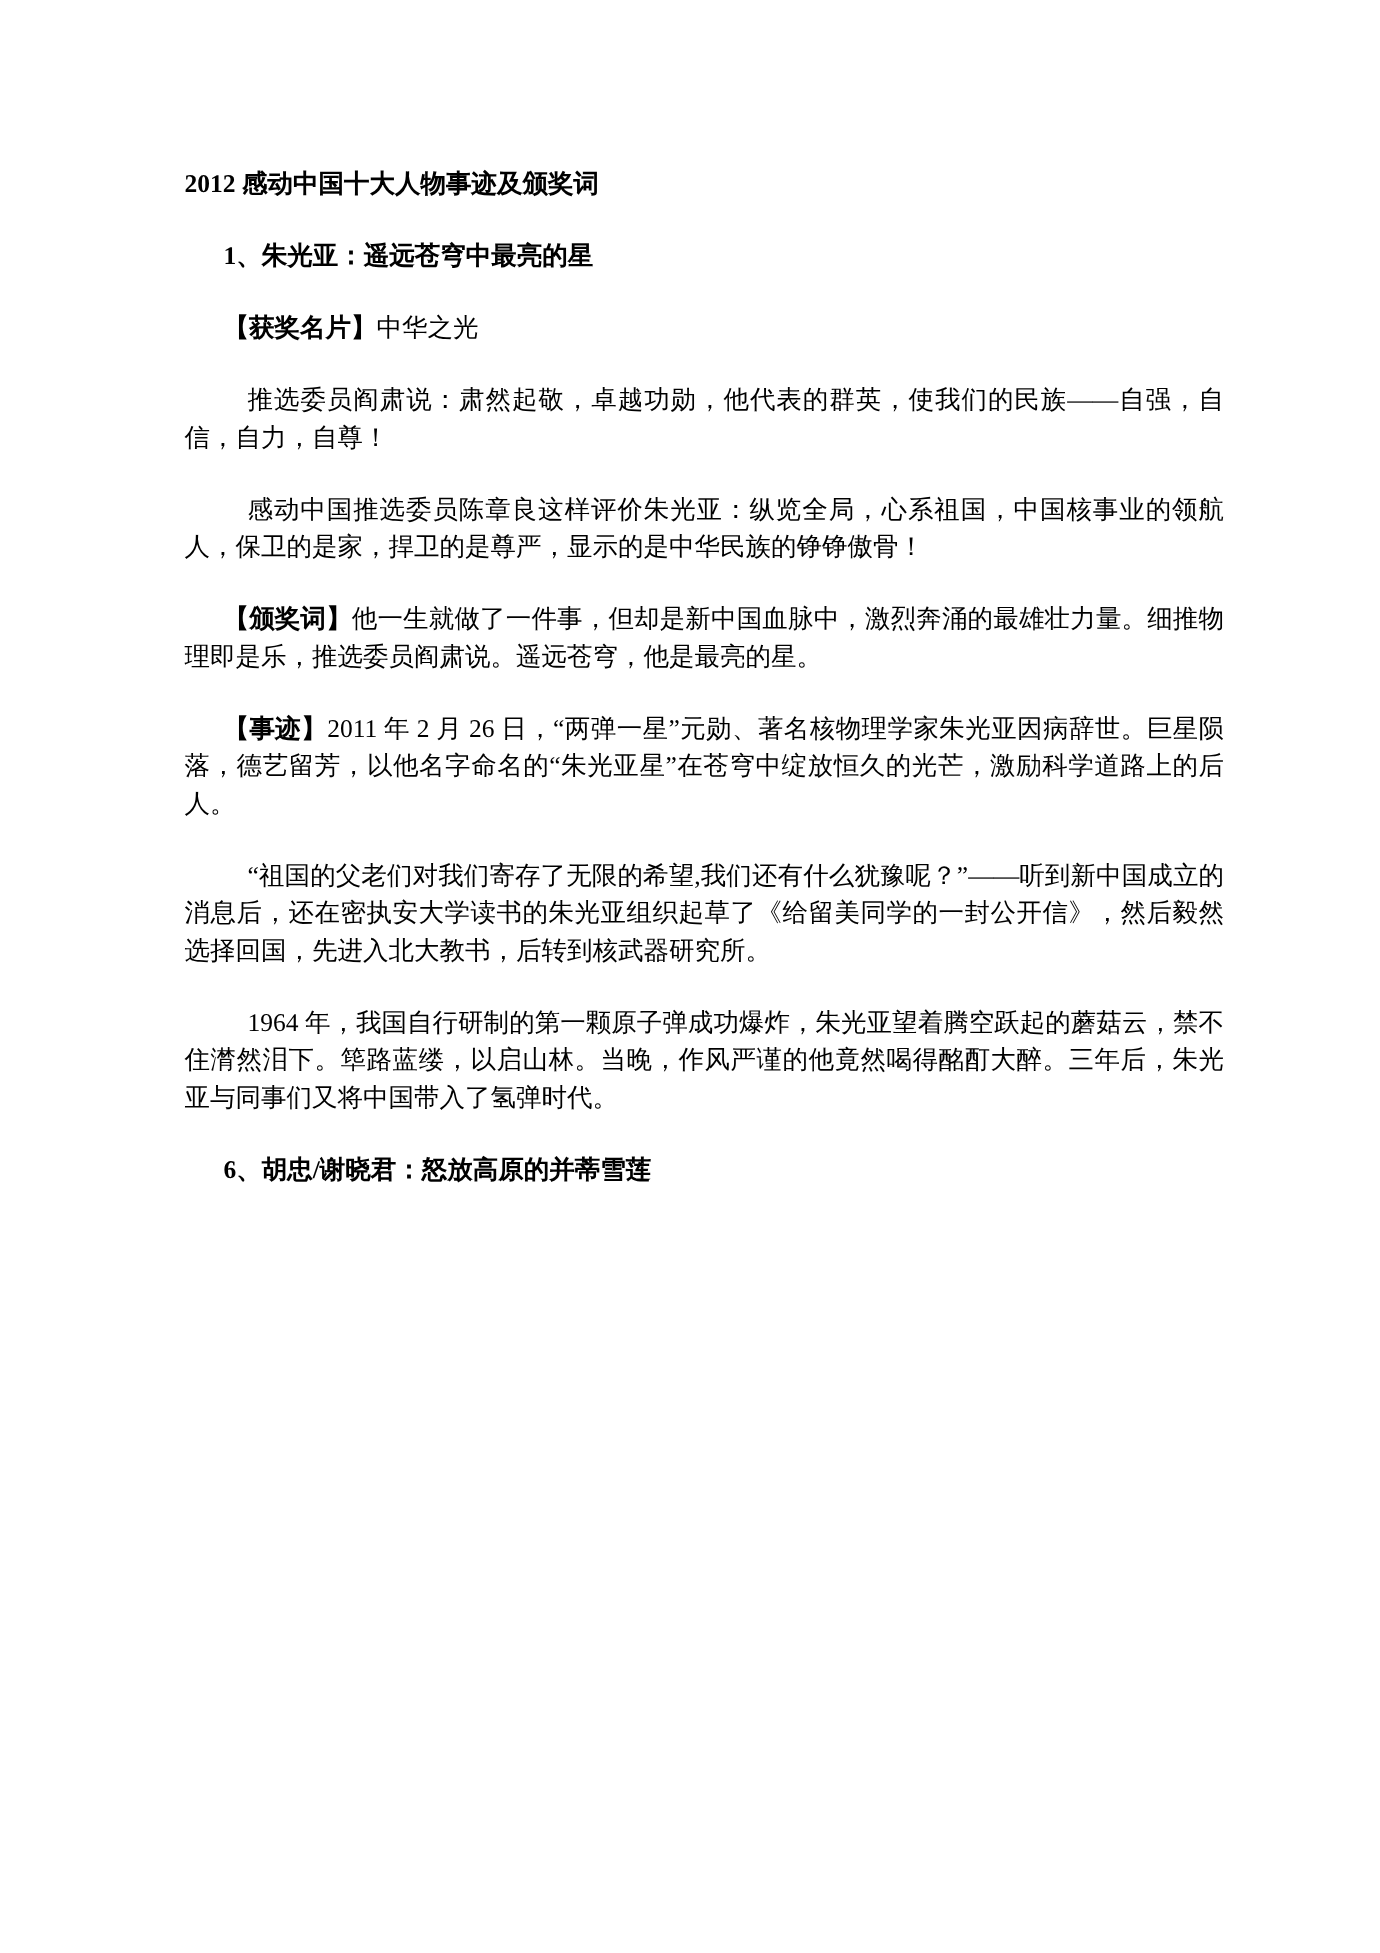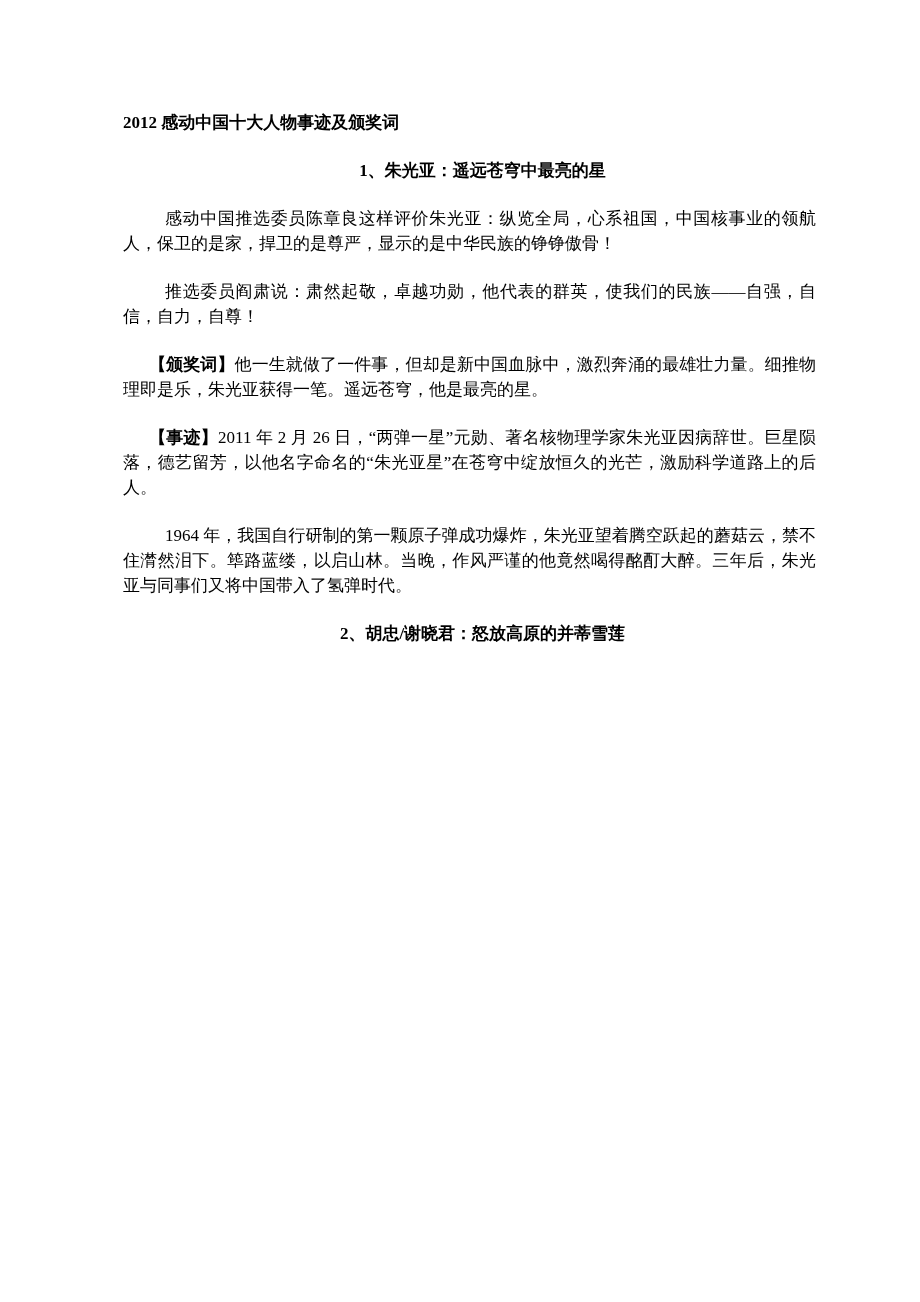--- a/index.html
+++ b/index.html
@@ -26,21 +26,20 @@
     margin: 0 0 23px 0;
   }
   .bold { font-weight: 700; }
   .doc-title {
     font-weight: 700;
     text-indent: 0;
   }
   .heading {
     font-weight: 700;
     text-indent: 26px;
-    text-align: center;
   }
   .label-line {
     text-indent: 26px;
   }
   .label-para {
     text-indent: 26px;
     text-align: justify;
   }
   .para {
     text-indent: 42px;
@@ -50,33 +49,35 @@
 </head>
 <body>
 
 <div class="page">
   <div class="content">
 
     <p class="doc-title">2012 感动中国十大人物事迹及颁奖词</p>
 
     <p class="heading">1、朱光亚：遥远苍穹中最亮的星</p>
 
+    <p class="label-line"><span class="bold">【获奖名片】</span><span>中华之光</span></p>
 
+
+    <p class="para">推选委员阎肃说：肃然起敬，卓越功勋，他代表的群英，使我们的民族——自强，自信，自力，自尊！</p>
 
     <p class="para">感动中国推选委员陈章良这样评价朱光亚：纵览全局，心系祖国，中国核事业的领航人，保卫的是家，捍卫的是尊严，显示的是中华民族的铮铮傲骨！</p>
 
-    <p class="para">推选委员阎肃说：肃然起敬，卓越功勋，他代表的群英，使我们的民族——自强，自信，自力，自尊！</p>
-
-    <p class="label-para"><span class="bold">【颁奖词】</span><span>他一生就做了一件事，但却是新中国血脉中，激烈奔涌的最雄壮力量。细推物理即是乐，朱光亚获得一笔。遥远苍穹，他是最亮的星。</span></p>
+    <p class="label-para"><span class="bold">【颁奖词】</span><span>他一生就做了一件事，但却是新中国血脉中，激烈奔涌的最雄壮力量。细推物理即是乐，推选委员阎肃说。遥远苍穹，他是最亮的星。</span></p>
 
     <p class="label-para"><span class="bold">【事迹】</span><span>2011 年 2 月 26 日，“两弹一星”元勋、著名核物理学家朱光亚因病辞世。巨星陨落，德艺留芳，以他名字命名的“朱光亚星”在苍穹中绽放恒久的光芒，激励科学道路上的后人。</span></p>
 
 
+    <p class="para">“祖国的父老们对我们寄存了无限的希望,我们还有什么犹豫呢？”——听到新中国成立的消息后，还在密执安大学读书的朱光亚组织起草了《给留美同学的一封公开信》，然后毅然选择回国，先进入北大教书，后转到核武器研究所。</p>
 
     <p class="para">1964 年，我国自行研制的第一颗原子弹成功爆炸，朱光亚望着腾空跃起的蘑菇云，禁不住潸然泪下。筚路蓝缕，以启山林。当晚，作风严谨的他竟然喝得酩酊大醉。三年后，朱光亚与同事们又将中国带入了氢弹时代。</p>
 
 
 
-    <p class="heading">2、胡忠/谢晓君：怒放高原的并蒂雪莲</p>
+    <p class="heading">6、胡忠/谢晓君：怒放高原的并蒂雪莲</p>
 
 
   </div>
 </div>
 
 </body></html>

